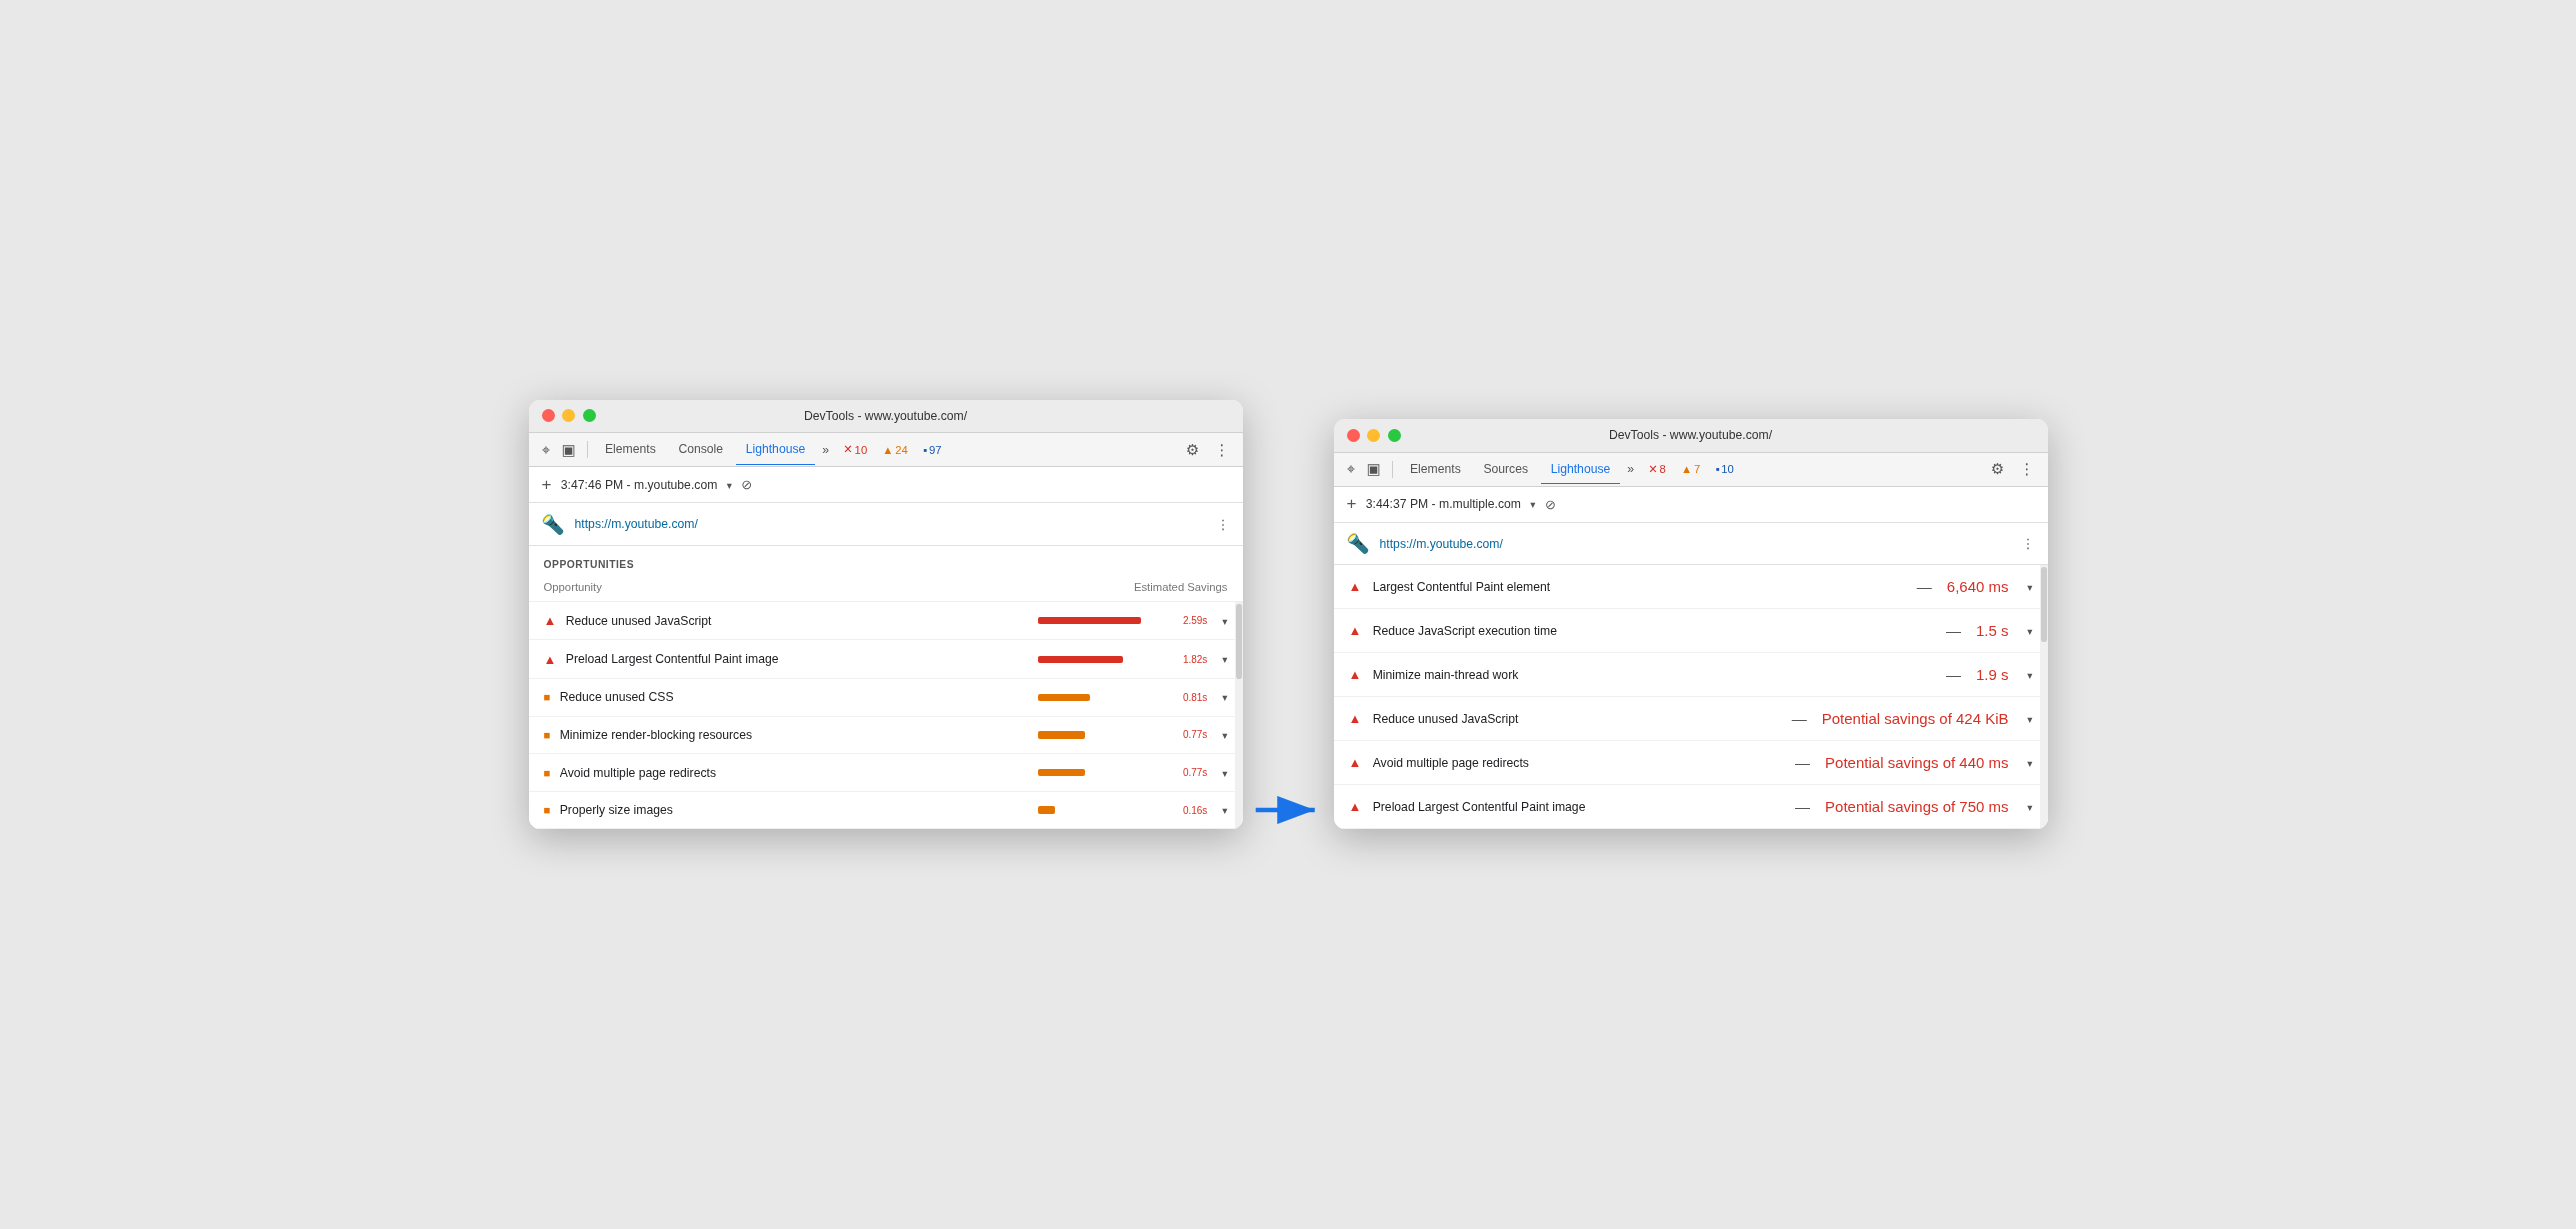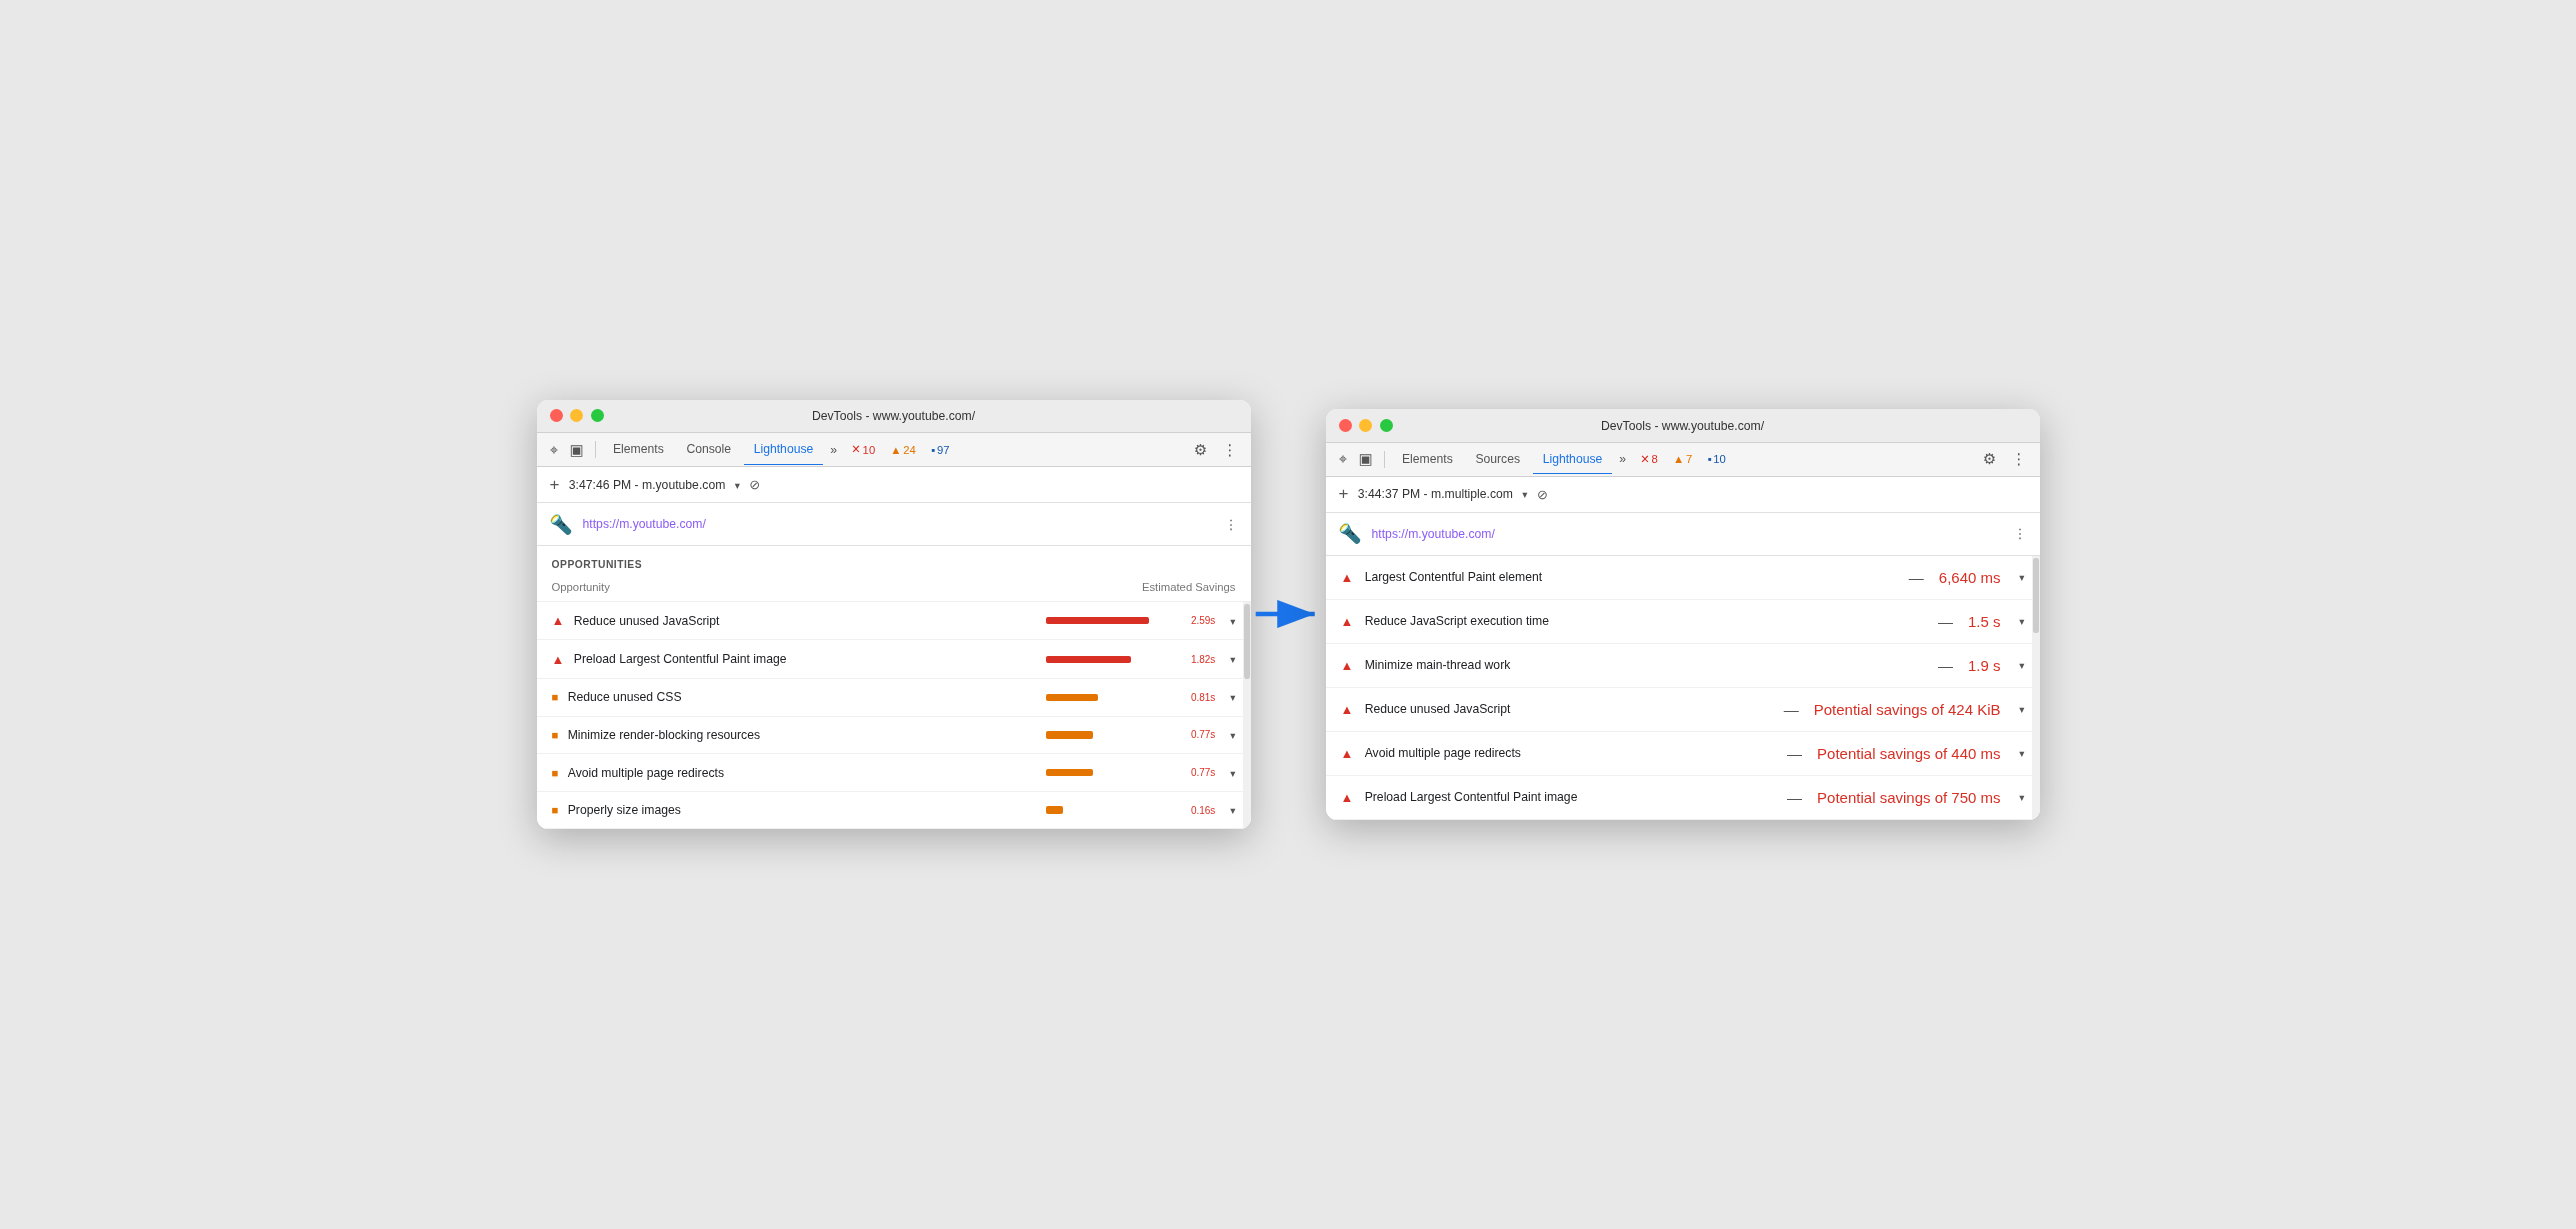--- a/index.html
+++ b/index.html
@@ -171,21 +171,21 @@
       align-items: center;
       gap: 9.4px;
     }
 
     .lh-icon {
       font-size: 19px;
     }
 
     .lh-url {
       font-size: 12.2px;
-      color: #8b5cf6;
+      color: #0369a1;
       flex: 1;
     }
 
     .lh-more {
       color: #555;
       font-size: 13px;
     }
 
     
     .section-header {
@@ -328,22 +328,22 @@
       width: 75px;
       height: 38px;
     }
 
     .highlighted-row {
       background: #fff;
     }
 
     .two-panels {
       display: flex;
-      align-items: center;
-      gap: 0;
+      align-items: flex-end;
+      gap: 8px;
       width: 100%;
       justify-content: center;
     }
   </style>
 </head>
 <body>
 
 <div class="two-panels">
 
   <div class="devtools-window">

